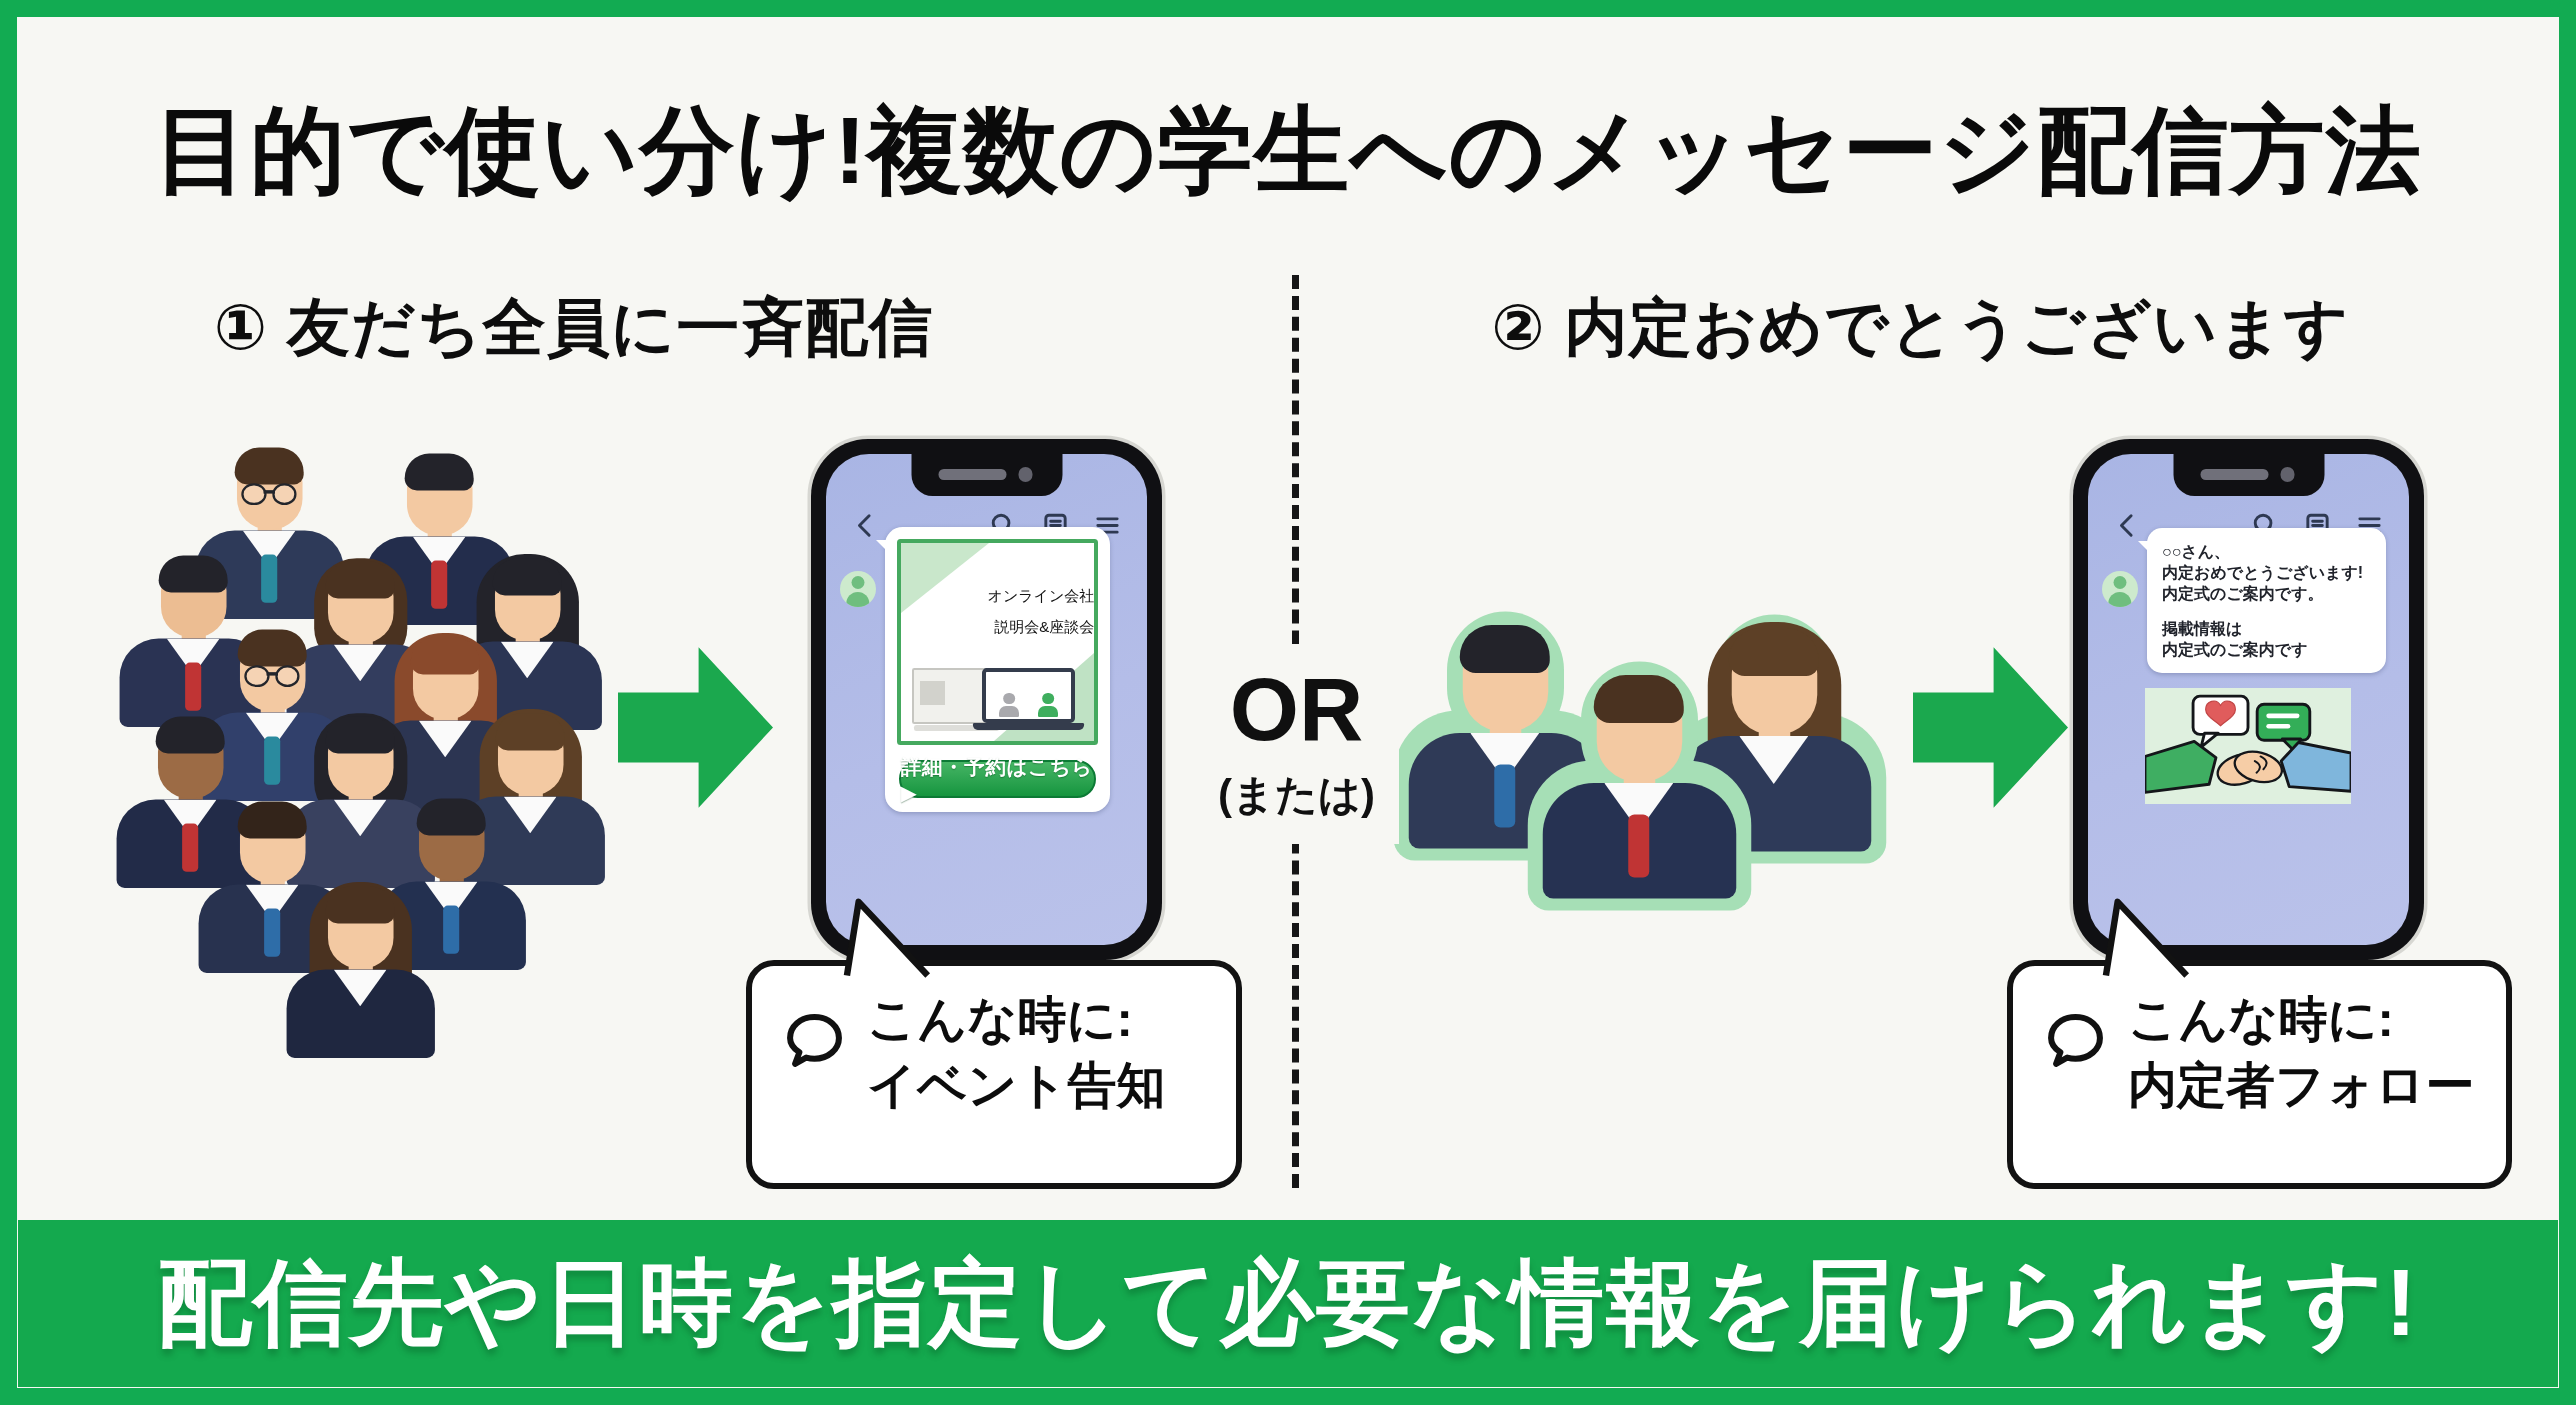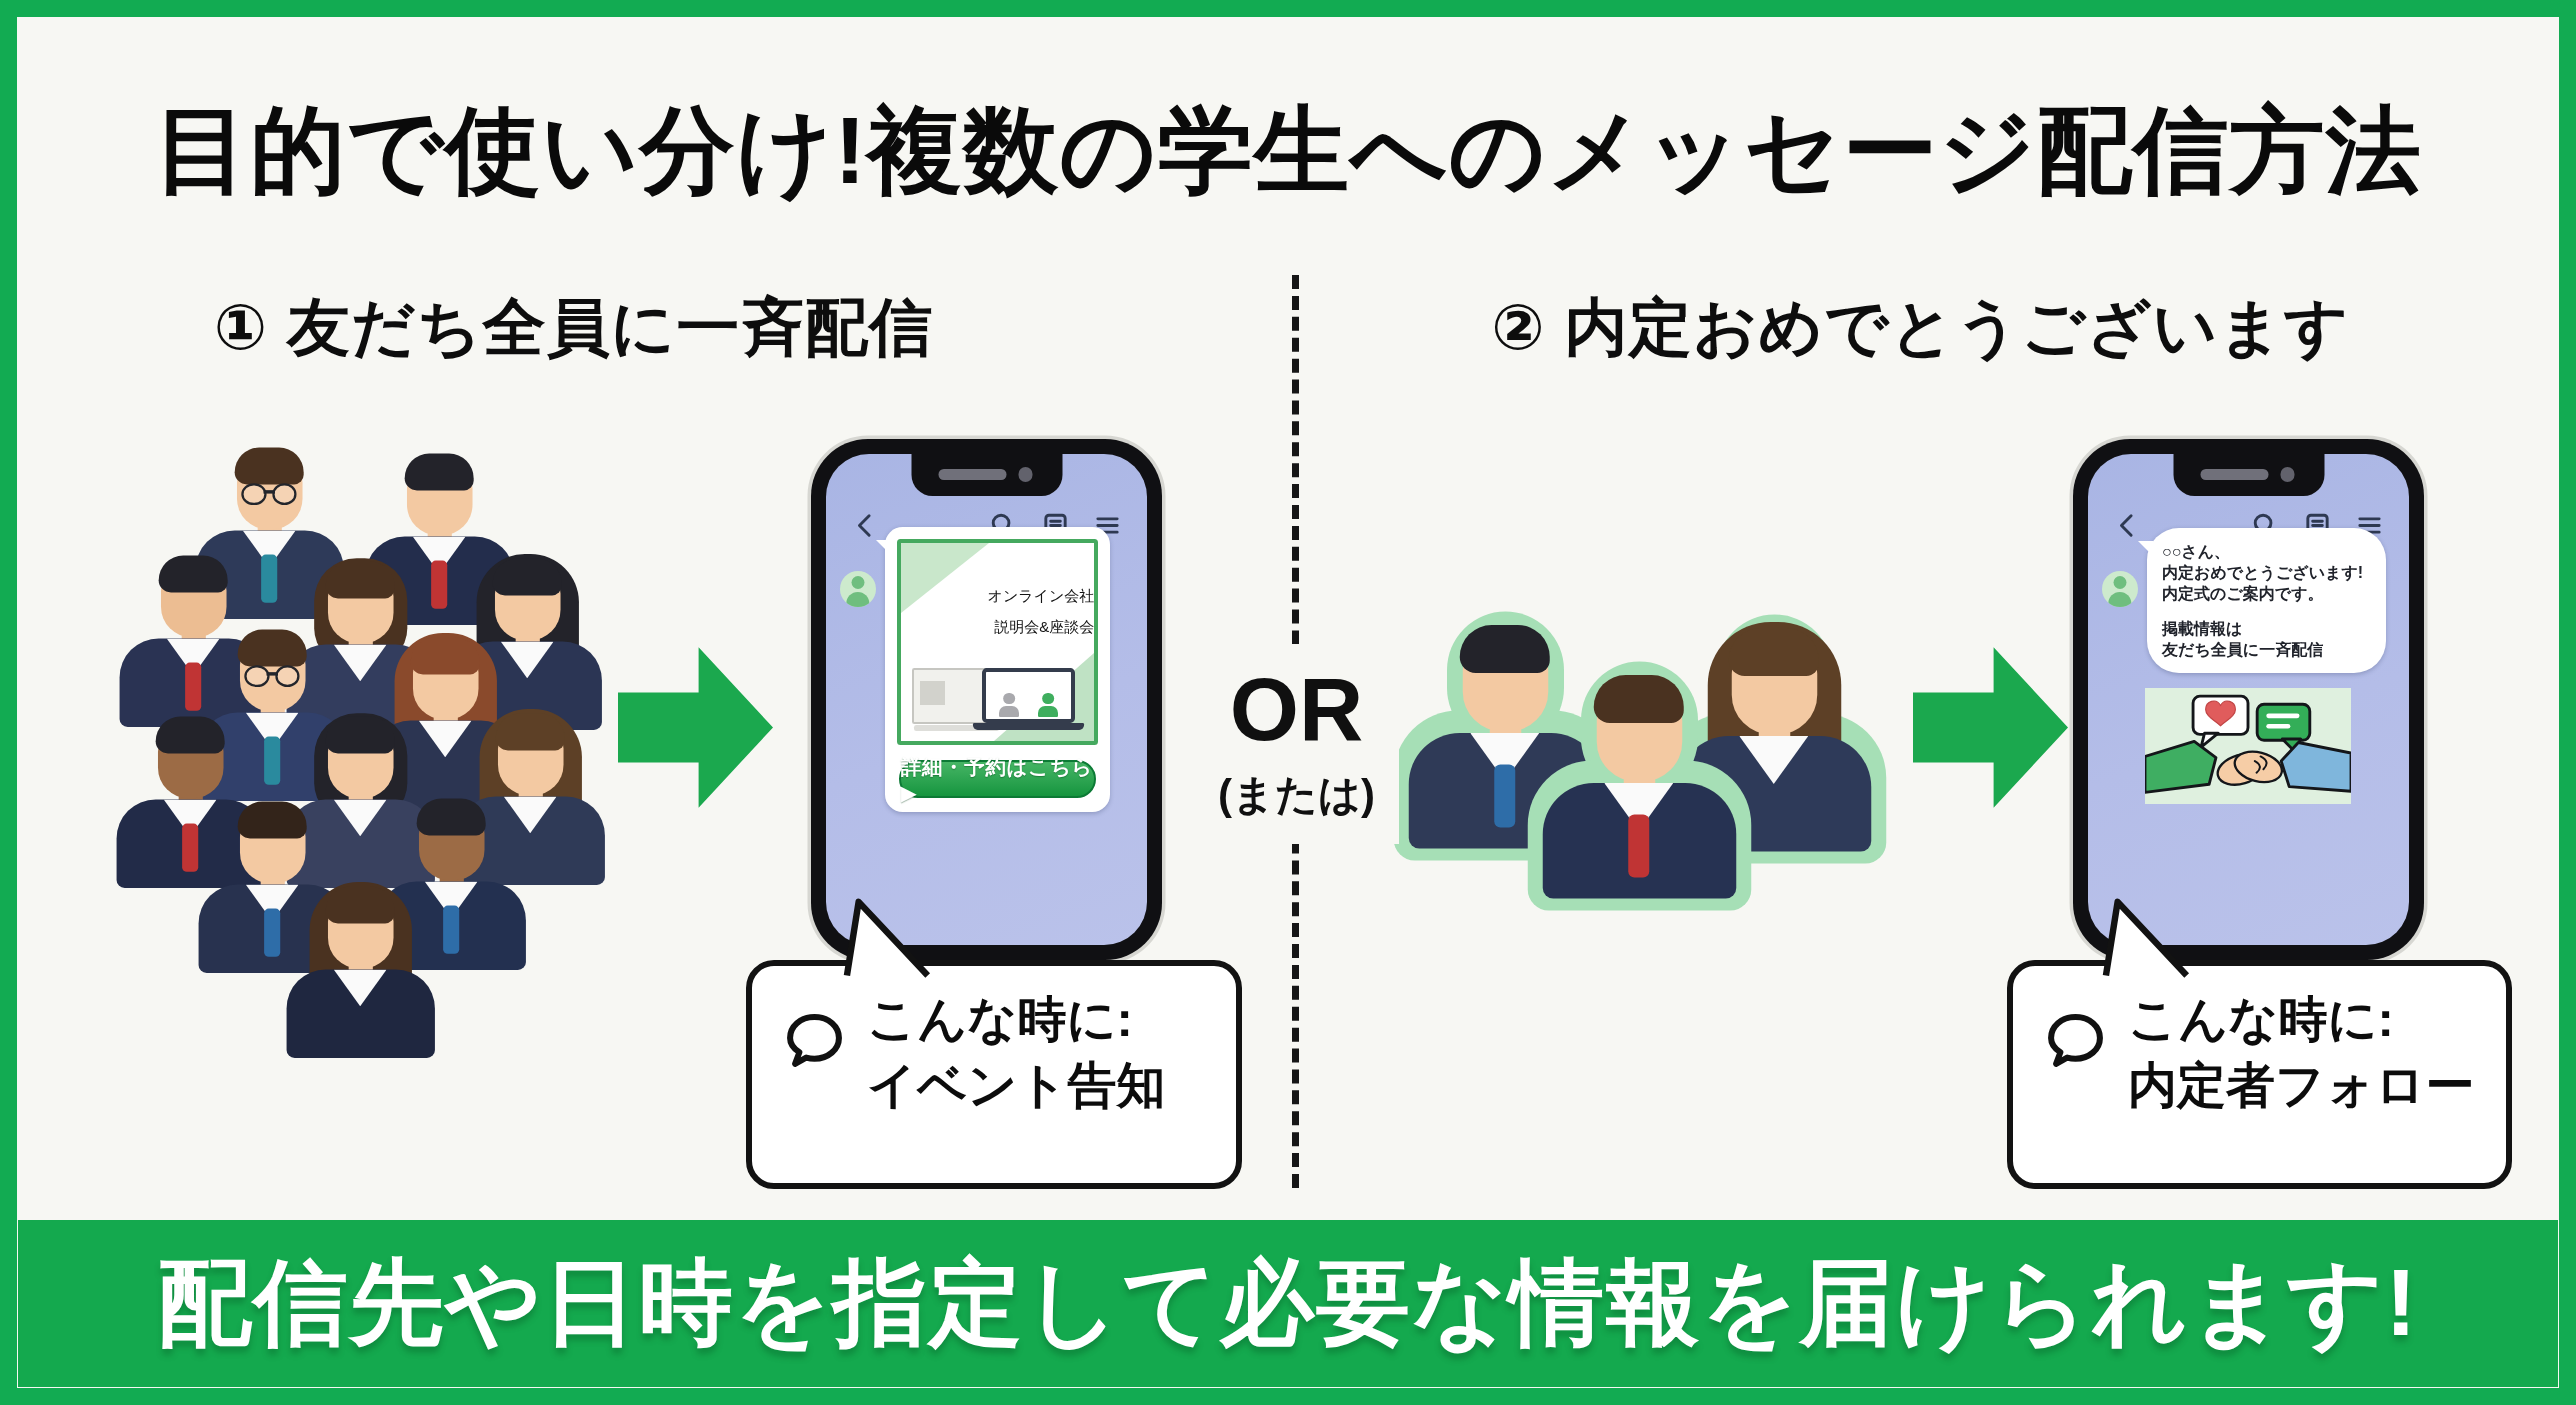--- a/index.html
+++ b/index.html
@@ -75,21 +75,21 @@
   .lap-screen .p::after{content:"";position:absolute;left:0;bottom:0;width:20px;height:11.7px;border-radius:7px 7px 1.2px 1.2px;}
   .lap-screen .p.gray{left:13px;}
   .lap-screen .p.gray::before,.lap-screen .p.gray::after{background:#a9a9ad;}
   .lap-screen .p.green{right:13px;}
   .lap-screen .p.green::before,.lap-screen .p.green::after{background:#3fae5e;}
   .lap-base{margin:0 auto;width:111px;height:7.6px;background:#343c4c;border-radius:1.2px 1.2px 4.7px 4.7px;}
   .cta{margin:15px auto 0;width:193px;height:34px;border-radius:20px;display:flex;align-items:center;justify-content:center;
     background:linear-gradient(180deg,#46b565,#16953f);border:2.3px solid #0c7a35;color:#fff;
     font-size:20.5px;font-weight:900;letter-spacing:0.6px;text-shadow:0 1.2px 1.2px rgba(0,60,20,.4);cursor:pointer;}
   
-  .chatbox{position:absolute;left:59px;top:74px;width:239px;background:#fff;border-radius:32px;padding:13px 15px;box-sizing:border-box;
+  .chatbox{position:absolute;left:59px;top:74px;width:239px;background:#fff;border-radius:15px;padding:13px 15px;box-sizing:border-box;
     box-shadow:0 1.8px 4.7px rgba(40,50,90,.25);}
   .chatbox::before{content:"";position:absolute;left:-9.4px;top:13px;border-style:solid;border-width:0 15px 15px 0;border-color:transparent #fff transparent transparent;}
   .cl{font-size:16px;font-weight:800;color:#20232b;line-height:21px;white-space:nowrap;}
   .cl.empty{height:14px;}
   .handshake{position:absolute;left:57px;top:234px;width:206px;height:116px;}
   
   .note{position:absolute;top:960px;height:229px;background:#fff;border:6.4px solid #121212;border-radius:28px;box-sizing:border-box;z-index:4;}
   .note-icon{position:absolute;left:28px;top:41px;width:69px;height:69px;}
   .note-text{position:absolute;left:115px;top:20px;font-size:49px;font-weight:900;color:#0c0c0c;line-height:66px;}
   .tailsvg{position:absolute;z-index:5;}
@@ -362,21 +362,21 @@
     <div class="chat-avatar">
         <span class="av-head"></span>
         <span class="av-body"></span>
       </div>
     <div class="chatbox">
         <div class="cl">○○さん、</div>
         <div class="cl">内定おめでとうございます!</div>
         <div class="cl">内定式のご案内です。</div>
         <div class="cl empty"></div>
         <div class="cl">掲載情報は</div>
-        <div class="cl">友だち全員に一斉配信</div>
+        <div class="cl">内定式のご案内です</div>
       </div>
     <svg class="handshake" viewBox="0 0 360 200" preserveAspectRatio="none">
       <rect x="0" y="0" width="360" height="200" fill="#dff0df"></rect>
       <rect x="84" y="14" width="96" height="66" rx="12" fill="#ffffff" stroke="#14161a" stroke-width="5"></rect>
       <polygon points="104,78 98,102 128,78" fill="#ffffff" stroke="#14161a" stroke-width="5" stroke-linejoin="round"></polygon>
       <path d="M132,30 c-7,-13 -26,-8 -26,7 c0,11 13,17 26,28 c13,-11 26,-17 26,-28 c0,-15 -19,-20 -26,-7 z" fill="#e05c5c" stroke="#c04545" stroke-width="2"></path>
       <rect x="196" y="28" width="92" height="62" rx="12" fill="#33ae58" stroke="#14161a" stroke-width="5"></rect>
       <polygon points="240,88 262,110 272,88" fill="#33ae58" stroke="#14161a" stroke-width="5" stroke-linejoin="round"></polygon>
       <rect x="212" y="44" width="58" height="8" rx="4" fill="#ffffff"></rect>
       <rect x="212" y="62" width="42" height="8" rx="4" fill="#ffffff"></rect>

